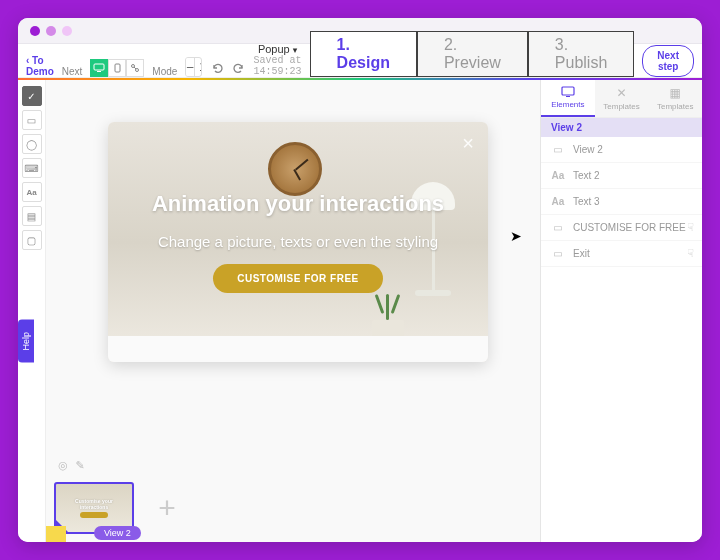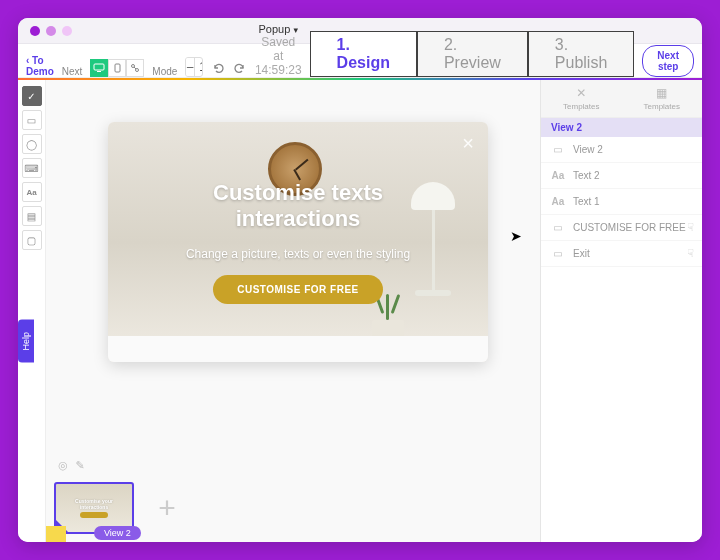--- a/index.html
+++ b/index.html
@@ -14,21 +14,21 @@
 .mode-group { display: flex; gap: 0; }
 .mode-btn { width: 18px; height: 18px; border: 1px solid #ddd; display: flex; align-items: center; justify-content: center; background: #fff; cursor: pointer; }
 .mode-btn.active { background: #1ec97e; border-color: #1ec97e; color: #fff; }
 .zoom-label { color: #888; }
 .zoom-group { display: flex; align-items: center; border: 1px solid #ddd; border-radius: 3px; overflow: hidden; }
 .zoom-btn { width: 16px; height: 18px; background: #fff; border: none; cursor: pointer; display: flex; align-items: center; justify-content: center; color: #666; }
 .zoom-val { padding: 0 4px; font-size: 12px; color: #444; border-left: 1px solid #ddd; border-right: 1px solid #ddd; height: 18px; display: flex; align-items: center; }
 .icon-btn { width: 18px; height: 18px; background: none; border: none; cursor: pointer; color: #888; display: flex; align-items: center; justify-content: center; }
 .center-label { text-align: center; flex: 1; }
 .center-label .main { color: #333; font-weight: 400; font-size: 11px; }
-.center-label .sub { color: #aaa; font-size: 12px; }
+.center-label .sub { color: #aaa; font-size: 10px; font-family: Liberation Mono, monospace; }
 .steps { display: flex; gap: 0; }
 .step { padding: 4px 26px; font-size: 16px; color: #999; position: relative; background: #f5f5f5; border: 1px solid #404040; }
 .step.active { color: #5b3ee8; font-weight: 600; background: #fff; }
 .next-btn { background: #fff; border: 1px solid #5b3ee8; color: #5b3ee8; font-weight: 600; padding: 4px 14px; border-radius: 14px; font-size: 10px; cursor: pointer; }
 .gradient-bar { height: 2px; background: linear-gradient(90deg, #ff6b35, #f7b500, #1ec97e, #5b3ee8, #9d1ed4); }
 .workspace { flex: 1; display: flex; overflow: hidden; }
 .left-rail { width: 28px; background: #fff; border-right: 1px solid #eee; display: flex; flex-direction: column; align-items: center; padding-top: 6px; gap: 4px; position: relative; }
 .rail-btn { width: 20px; height: 20px; border: 1px solid #ddd; border-radius: 2px; background: #fff; cursor: pointer; display: flex; align-items: center; justify-content: center; font-size: 10px; color: #888; }
 .rail-btn.sel { background: #666; color: #fff; border-color: #666; }
 .help-tab { position: absolute; left: 0; top: 240px; background: #5b3ee8; color: #fff; font-size: 9px; padding: 12px 3px; writing-mode: vertical-rl; transform: rotate(180deg); border-radius: 0 4px 4px 0; cursor: pointer; }
@@ -47,21 +47,21 @@
 .plant-pot { width: 32px; height: 22px; background: #eae6dc; position: absolute; bottom: 0; left: 4px; border-radius: 2px 2px 4px 4px; }
 .plant-leaves { position: absolute; bottom: 18px; left: 8px; width: 24px; height: 30px; }
 .plant-leaves span { position: absolute; width: 3px; height: 20px; background: #5a8a4a; border-radius: 2px; }
 .plant-leaves span:nth-child(1){ left: 2px; transform: rotate(-20deg);} 
 .plant-leaves span:nth-child(2){ left: 10px; height: 26px;}
 .plant-leaves span:nth-child(3){ left: 18px; transform: rotate(20deg);}
 .shelf { position: absolute; bottom: 0; left: 0; right: 0; height: 26px; background: #fafafa; }
 .popup-content { position: absolute; inset: 0; display: flex; flex-direction: column; align-items: center; justify-content: center; color: #fff; text-align: center; padding: 0 40px; }
 .popup-close { position: absolute; top: 10px; right: 14px; color: #fff; font-size: 20px; cursor: pointer; opacity: 0.9; font-weight: 300; }
 .popup-h1 { font-size: 22px; font-weight: 700; text-shadow: 0 1px 3px rgba(0,0,0,0.25); line-height: 1.15; }
-.popup-sub { font-size: 12px; margin-top: 16px; text-shadow: 0 1px 2px rgba(0,0,0,0.25); }
+.popup-sub { font-size: 15px; margin-top: 16px; text-shadow: 0 1px 2px rgba(0,0,0,0.25); }
 .popup-cta { margin-top: 14px; background: #c9a227; color: #fff; font-weight: 700; font-size: 10px; letter-spacing: 0.5px; padding: 9px 24px; border-radius: 18px; border: none; cursor: pointer; }
 .thumbs { position: absolute; bottom: 8px; left: 8px; display: flex; align-items: center; gap: 12px; }
 .thumb-icons { display: flex; gap: 8px; margin-bottom: 2px; margin-left: 4px; }
 .thumb-card { width: 80px; height: 52px; border: 2px solid #5b3ee8; border-radius: 3px; position: relative; overflow: hidden; cursor: pointer; background: linear-gradient(180deg, #dcd5c4, #ece8dc); }
 .thumb-card::after { content: ''; position: absolute; left: -2px; bottom: -2px; border: 8px solid transparent; border-left-color: #5b3ee8; border-bottom-color: #5b3ee8; }
 .thumb-mini { position: absolute; inset: 6px 8px; display: flex; flex-direction: column; align-items: center; justify-content: center; }
 .thumb-mini .t1 { font-size: 5px; color: #fff; font-weight: 700; text-shadow: 0 0 2px rgba(0,0,0,0.3); }
 .thumb-mini .tb { width: 28px; height: 6px; background: #c9a227; border-radius: 3px; margin-top: 2px; }
 .thumb-add { width: 42px; height: 42px; display: flex; align-items: center; justify-content: center; color: #ccc; font-size: 30px; cursor: pointer; font-weight: 300; }
 .yellow-sq { position: absolute; left: 0; bottom: 0; width: 20px; height: 16px; background: #f7d94c; cursor: pointer; }
@@ -169,21 +169,21 @@
                 <span></span>
                 <span></span>
                 <span></span>
               </div>
             <div class="plant-pot"></div>
           </div>
           <div class="shelf"></div>
         </div>
         <div class="popup-content">
           <span class="popup-close">×</span>
-          <div class="popup-h1">Customise texts interactions</div>
+          <div class="popup-h1">Animation your interactions</div>
           <div class="popup-sub">Change a picture, texts or even the styling</div>
           <button class="popup-cta">CUSTOMISE FOR FREE</button>
         </div>
       </div>
 
       <div class="cursor">➤</div>
 
       <div style="position:absolute; bottom:68px; left:8px;" class="thumb-icons">
         <span style="color:#bbb;font-size:11px">◎</span>
         <span style="color:#bbb;font-size:11px">✎</span>
@@ -197,20 +197,27 @@
             </div>
         </div>
         <div class="thumb-add">+</div>
       </div>
       <div class="yellow-sq"></div>
       <div class="view-chip">View 2</div>
     </div>
 
     <div class="right-panel">
       <div class="panel-tabs">
+        <div class="panel-tab active">
+          <svg class="ticon" width="16" height="12" viewBox="0 0 16 12">
+              <rect x="2" y="1" width="12" height="8" rx="1" fill="none" stroke="#5b3ee8" stroke-width="1.2"></rect>
+              <rect x="6" y="10" width="4" height="1" fill="#5b3ee8"></rect>
+            </svg>
+          <span>Elements</span>
+        </div>
         <div class="panel-tab">
           <div class="ticon" style="font-size:12px;color:#bbb">✕</div>
           <span>Templates</span>
         </div>
         <div class="panel-tab">
           <div class="ticon" style="font-size:12px;color:#bbb">▦</div>
           <span>Templates</span>
         </div>
       </div>
       <div class="panel-header">View 2</div>
@@ -218,21 +225,21 @@
         <div class="layer-item">
           <span class="licon">▭</span>
           <span>View 2</span>
         </div>
         <div class="layer-item">
           <span class="licon" style="font-weight:700">Aa</span>
           <span>Text 2</span>
         </div>
         <div class="layer-item">
           <span class="licon" style="font-weight:700">Aa</span>
-          <span>Text 1</span>
+          <span>Text 3</span>
         </div>
         <div class="layer-item">
           <span class="licon">▭</span>
           <span style="line-height:1.1">CUSTOMISE FOR FREE</span>
           <span class="hand">☟</span>
         </div>
         <div class="layer-item">
           <span class="licon">▭</span>
           <span>Exit</span>
           <span class="hand">☟</span>

